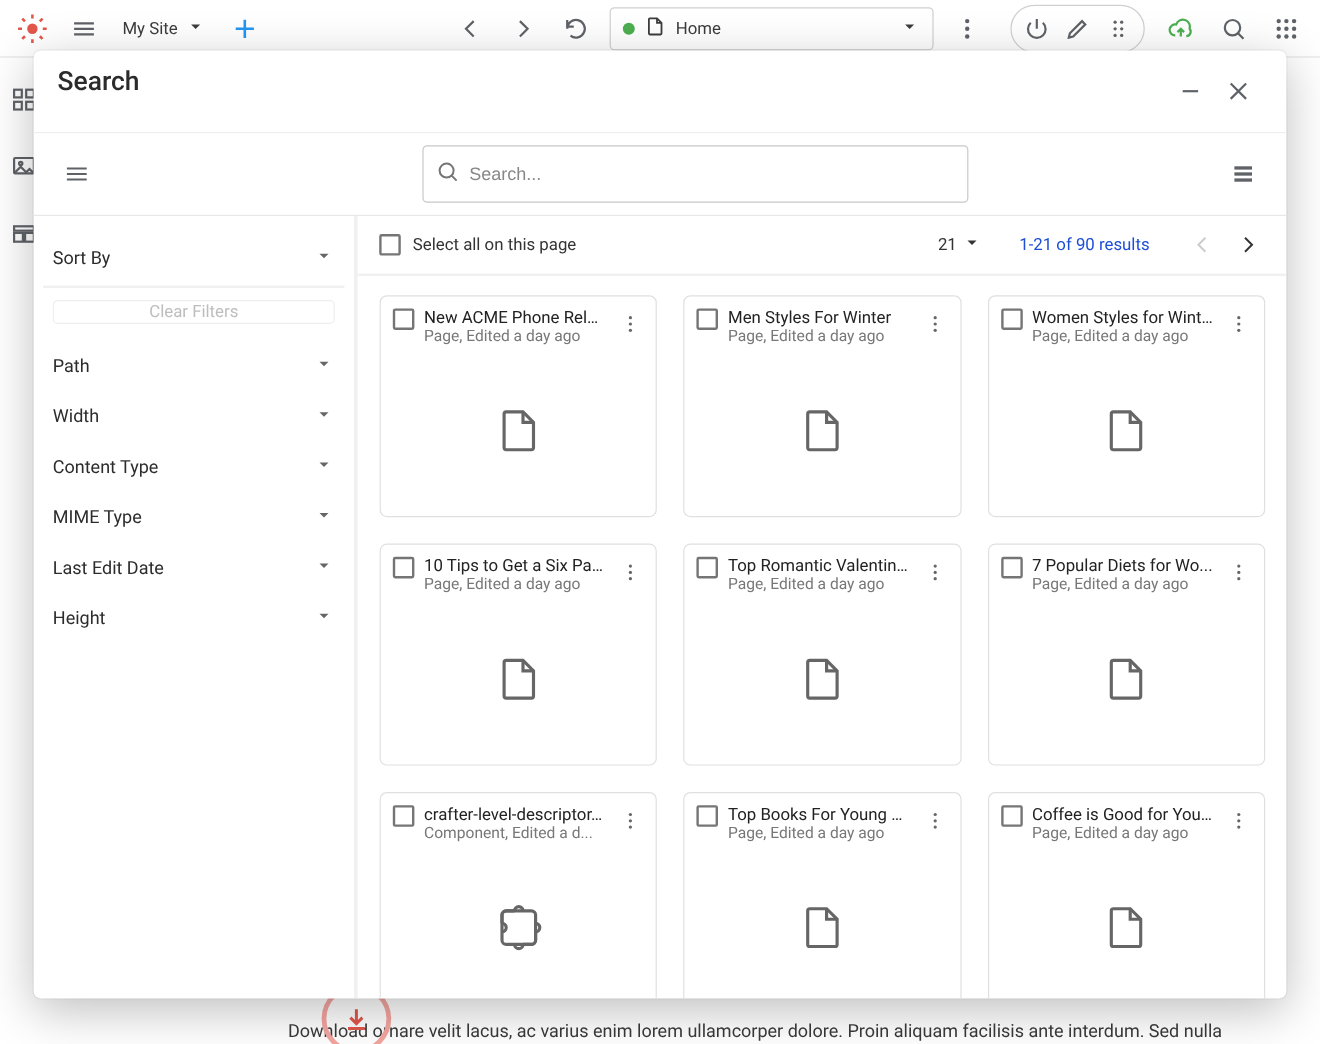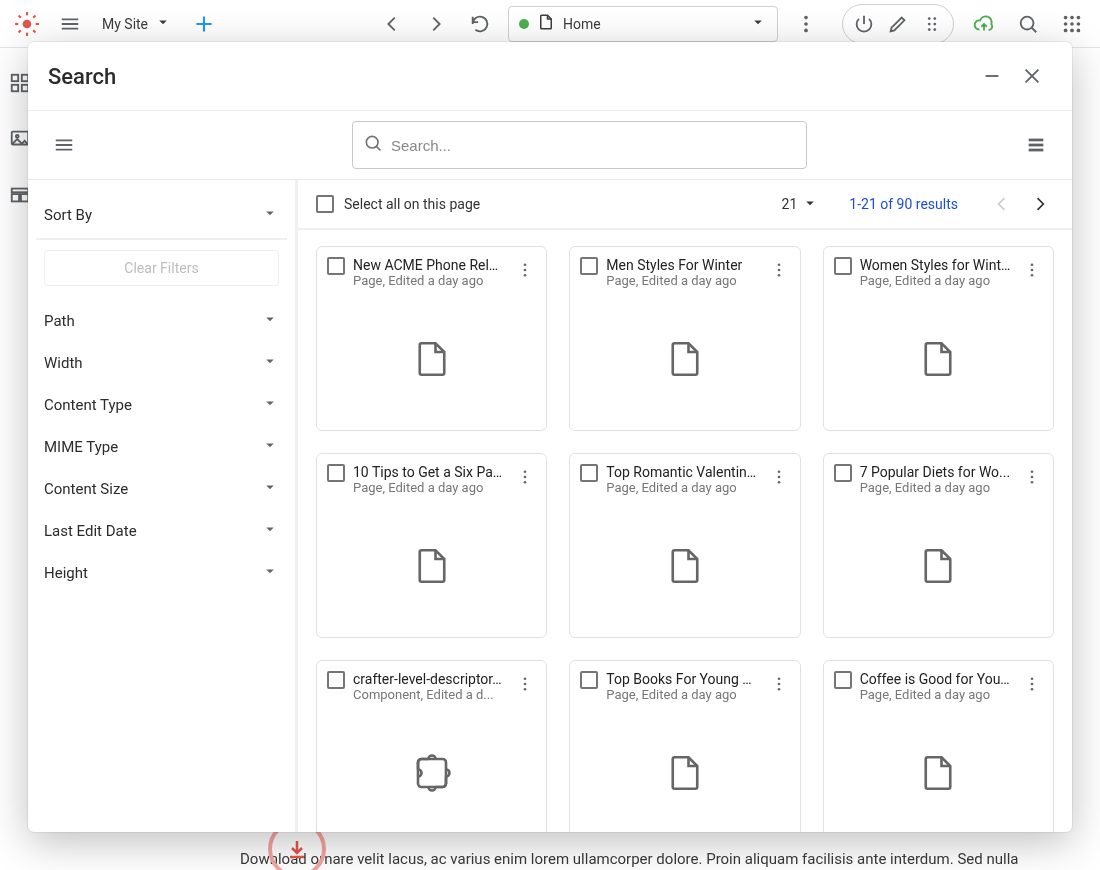--- a/index.html
+++ b/index.html
@@ -88,21 +88,21 @@
     position: absolute;
     top: 42px; left: 28px; right: 28px; bottom: 38px;
     background: #fff;
     border-radius: 6px;
     box-shadow: 0 10px 40px rgba(0,0,0,0.25), 0 0 0 1px rgba(0,0,0,0.05);
     display: flex;
     flex-direction: column;
     overflow: hidden;
   }
   .modal-header {
-    display: flex; align-items: center;
+    display: flex; 
     padding: 14px 20px;
     border-bottom: 1px solid #eee;
   }
   .modal-title {
     font-size: 22px;
     font-weight: 500;
     color: #2b2b2b;
   }
   .modal-header-spacer { flex: 1; }
   .modal-body {
@@ -169,21 +169,21 @@
     color: #2c2c2c;
     cursor:pointer;
   }
   .filter-section .chev { color:#666; }
   .filter-sortby { font-weight: 400; border-bottom: 2px solid #f0f0f0; margin-bottom:10px; padding-bottom:12px;}
   .clear-filters {
     margin: 0 8px 14px 8px;
     display:flex; align-items:center; justify-content:center;
     border: 1px solid #eee;
     border-radius: 4px;
-    height: 36px;
+    height: 20px;
     color: #bdbdbd;
     font-size: 14px;
     cursor: default;
   }
 
   
   .results {
     flex: 1;
     display: flex;
     flex-direction: column;
@@ -509,26 +509,20 @@
               </svg></span>
         </div>
         <div class="filter-section">
           <span>Content Type</span>
           <span class="chev chev-down"><svg viewBox="0 0 24 24" fill="currentColor">
                 <path d="M7 10l5 5 5-5z"></path>
               </svg></span>
         </div>
         <div class="filter-section">
           <span>MIME Type</span>
-          <span class="chev chev-down"><svg viewBox="0 0 24 24" fill="currentColor">
-                <path d="M7 10l5 5 5-5z"></path>
-              </svg></span>
-        </div>
-        <div class="filter-section">
-          <span>Content Size</span>
           <span class="chev chev-down"><svg viewBox="0 0 24 24" fill="currentColor">
                 <path d="M7 10l5 5 5-5z"></path>
               </svg></span>
         </div>
         <div class="filter-section">
           <span>Last Edit Date</span>
           <span class="chev chev-down"><svg viewBox="0 0 24 24" fill="currentColor">
                 <path d="M7 10l5 5 5-5z"></path>
               </svg></span>
         </div>

